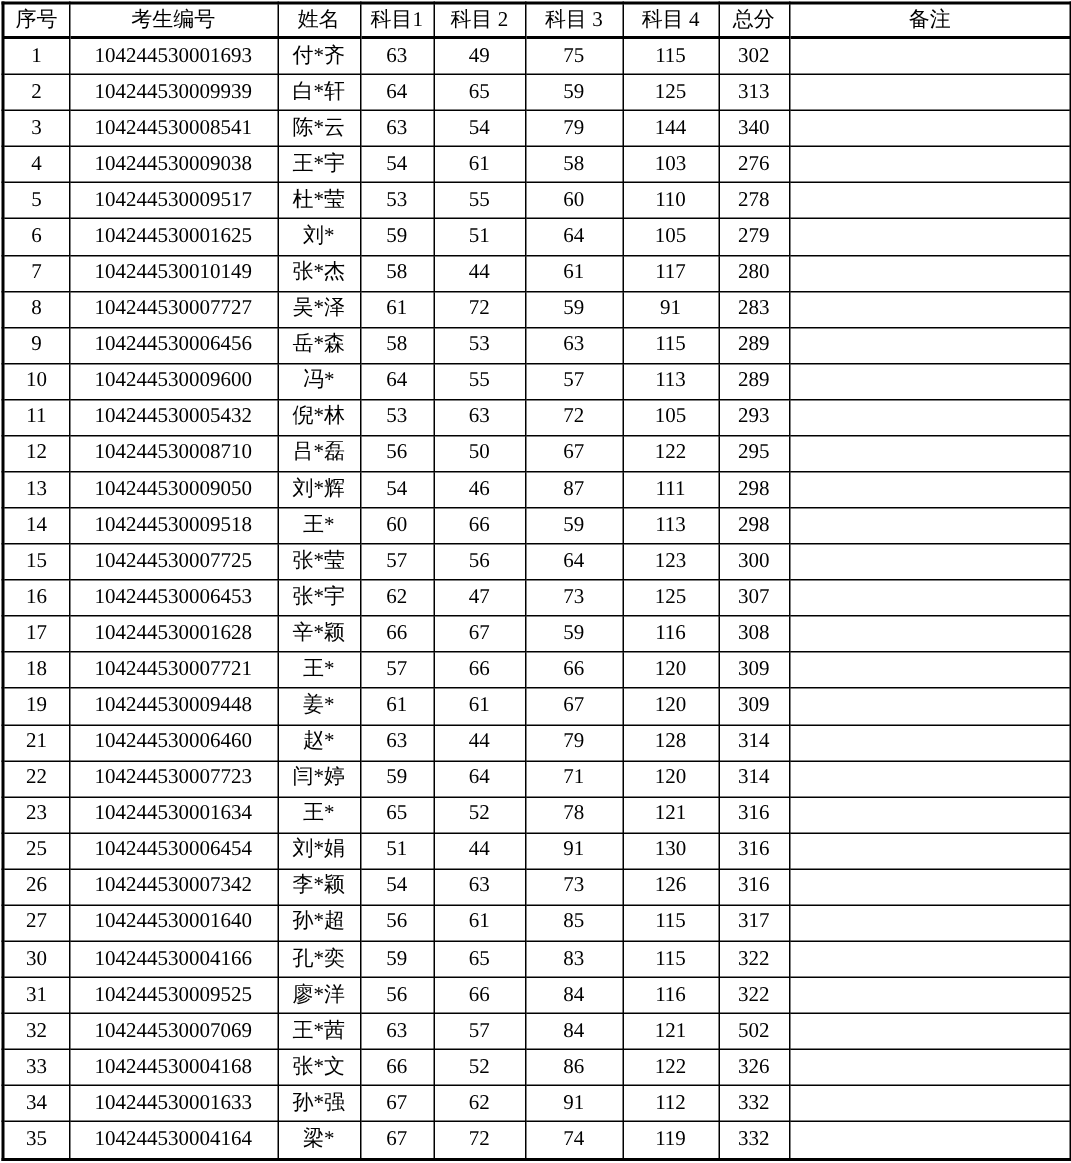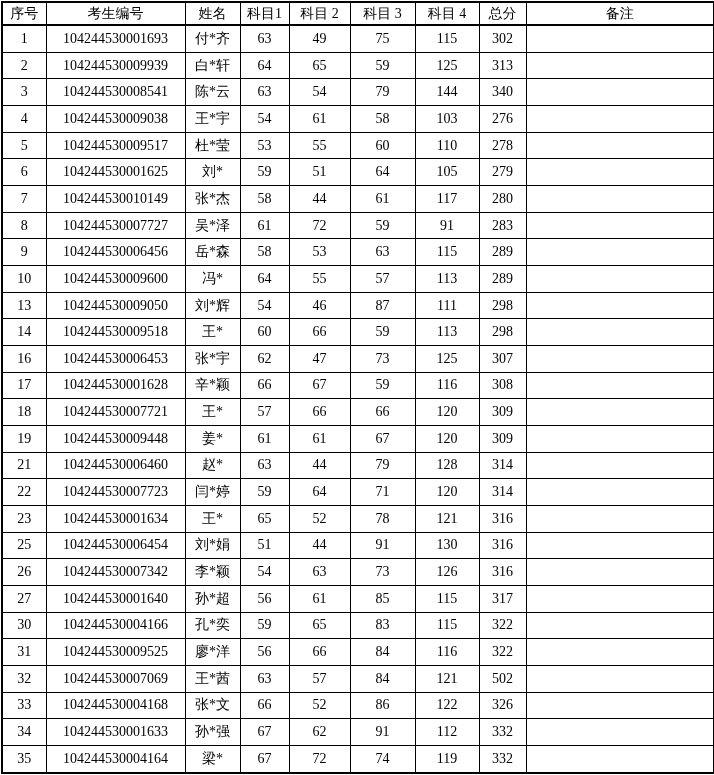--- a/index.html
+++ b/index.html
@@ -183,20 +183,42 @@
         <td>104244530009600</td>
         <td>冯*</td>
         <td>64</td>
         <td>55</td>
         <td>57</td>
         <td>113</td>
         <td>289</td>
         <td></td>
       </tr>
       <tr>
+        <td>11</td>
+        <td>104244530005432</td>
+        <td>倪*林</td>
+        <td>53</td>
+        <td>63</td>
+        <td>72</td>
+        <td>105</td>
+        <td>293</td>
+        <td></td>
+      </tr>
+      <tr>
+        <td>12</td>
+        <td>104244530008710</td>
+        <td>吕*磊</td>
+        <td>56</td>
+        <td>50</td>
+        <td>67</td>
+        <td>122</td>
+        <td>295</td>
+        <td></td>
+      </tr>
+      <tr>
         <td>13</td>
         <td>104244530009050</td>
         <td>刘*辉</td>
         <td>54</td>
         <td>46</td>
         <td>87</td>
         <td>111</td>
         <td>298</td>
         <td></td>
       </tr>
@@ -205,20 +227,31 @@
         <td>104244530009518</td>
         <td>王*</td>
         <td>60</td>
         <td>66</td>
         <td>59</td>
         <td>113</td>
         <td>298</td>
         <td></td>
       </tr>
       <tr>
+        <td>15</td>
+        <td>104244530007725</td>
+        <td>张*莹</td>
+        <td>57</td>
+        <td>56</td>
+        <td>64</td>
+        <td>123</td>
+        <td>300</td>
+        <td></td>
+      </tr>
+      <tr>
         <td>16</td>
         <td>104244530006453</td>
         <td>张*宇</td>
         <td>62</td>
         <td>47</td>
         <td>73</td>
         <td>125</td>
         <td>307</td>
         <td></td>
       </tr>

